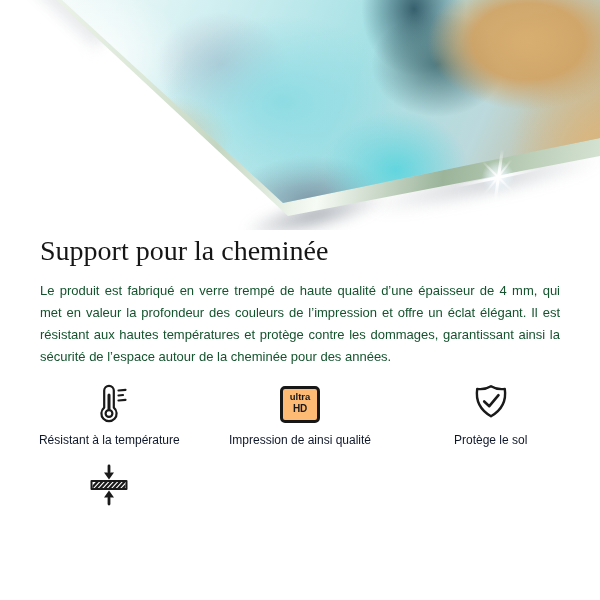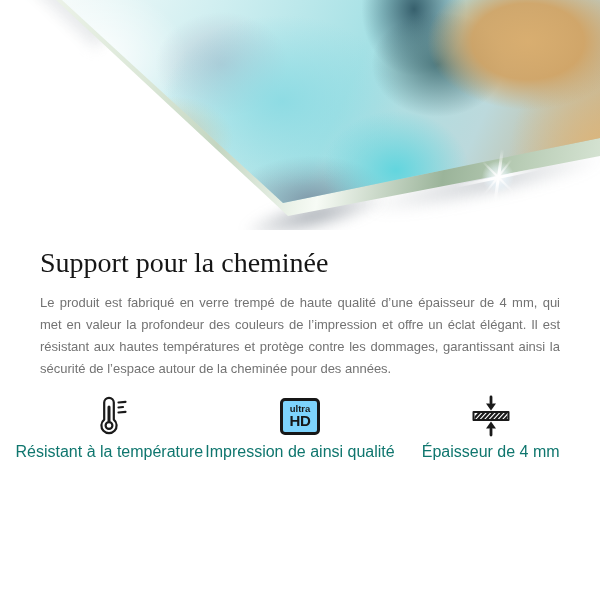--- a/index.html
+++ b/index.html
@@ -39,39 +39,39 @@
   .ray-h{left:-44px;top:-1.5px;width:88px;height:3px;transform:rotate(-12deg);
     background:linear-gradient(90deg,transparent,rgba(255,255,255,.98) 42% 58%,transparent);}
   .ray-v{left:-1.5px;top:-28px;width:3px;height:56px;transform:rotate(8deg);
     background:linear-gradient(180deg,transparent,rgba(255,255,255,.98) 42% 58%,transparent);}
   .ray-d1{left:-22px;top:-1px;width:44px;height:2px;transform:rotate(45deg);
     background:linear-gradient(90deg,transparent,rgba(255,255,255,.85) 45% 55%,transparent);}
   .ray-d2{left:-22px;top:-1px;width:44px;height:2px;transform:rotate(-52deg);
     background:linear-gradient(90deg,transparent,rgba(255,255,255,.85) 45% 55%,transparent);}
   
   h1{font-family:"Liberation Serif", serif;font-weight:400;color:#161616;
-     font-size:28px;line-height:34px;margin:16px 40px 0;}
+     font-size:28px;line-height:34px;margin:4px 40px 0;}
   h1 span{display:block;}
   .desc{margin:12px 40px 0;width:520px;font-size:13px;line-height:22px;
-        color:#737373;text-align:justify;}
+        color:#14532d;text-align:justify;}
   
   .features{margin:14px 14px 0;display:grid;grid-template-columns:repeat(3,1fr);
             row-gap:16px;}
   .feature{display:flex;flex-direction:column;align-items:center;}
   .icon-box{height:44px;display:flex;align-items:center;justify-content:center;}
-  .feature .label{margin-top:7px;font-size:16px;color:#0f766e;line-height:14px;text-align:left;}
+  .feature .label{margin-top:7px;font-size:12px;color:#0f172a;line-height:14px;text-align:left;}
   svg.ic{display:block;}
   svg.ic path, svg.ic line, svg.ic circle, svg.ic rect, svg.ic polyline{
     fill:none;stroke:#1a1a1a;stroke-width:2.2;stroke-linecap:round;stroke-linejoin:round;}
   svg.ic .fill{fill:#1a1a1a;stroke:none;}
   .uhd-box{width:34px;height:31px;border:3px solid #171717;border-radius:5px;
     display:flex;flex-direction:column;align-items:center;justify-content:center;
-    color:#171717;background:#7dd3fc;}
+    color:#171717;background:#fdba74;}
   .uhd-top{font-size:9.5px;font-weight:700;line-height:10px;}
-  .uhd-bottom{font-size:15px;font-weight:800;line-height:14px;letter-spacing:-0.3px;}
+  .uhd-bottom{font-size:10px;font-weight:800;line-height:14px;letter-spacing:-0.3px;}
 </style>
 </head>
 <body>
 
 <div>
 
   <div class="hero">
     <span class="soft wedge-shadow"></span>
     <span class="soft corner-shadow"></span>
     <span class="soft edge-shadow"></span>
@@ -111,20 +111,29 @@
     <div class="feature">
       <div class="icon-box">
         <div class="uhd-box">
           <span class="uhd-top">ultra</span>
           <span class="uhd-bottom">HD</span>
         </div>
       </div>
       <div class="label">Impression de ainsi qualité</div>
     </div>
 
+    <div class="feature">
+      <div class="icon-box">
+        <svg class="ic" width="44" height="44" viewBox="0 0 44 44">
+          <path d="M22,4.2 C26,6.6 31.2,7.6 35.8,6.9 C37,15.3 35.2,26.6 22,34.3 C8.8,26.6 7,15.3 8.2,6.9 C12.8,7.6 18,6.6 22,4.2 Z" style="stroke-width:2.4"></path>
+          <path d="M15.2,19.5 L20.3,24.2 L29.5,13.2" style="stroke-width:2.6"></path>
+        </svg>
+      </div>
+      <div class="label">Protège le sol</div>
+    </div>
 
 
 
     <div class="feature">
       <div class="icon-box">
         <svg class="ic" width="44" height="44" viewBox="0 0 44 44">
           <defs>
               <clipPath id="barClip">
                 <rect x="5.5" y="18" width="33" height="8"></rect>
               </clipPath>
@@ -139,17 +148,16 @@
             <line x1="28" y1="29" x2="41" y2="15"></line>
               <line x1="32.5" y1="29" x2="45.5" y2="15"></line>
           </g>
           <rect x="4.5" y="18" width="35" height="8" style="stroke-width:2"></rect>
           <line x1="22" y1="3" x2="22" y2="9" style="stroke-width:2.8"></line>
           <polygon class="fill" points="22,16.5 17,9.5 27,9.5"></polygon>
           <line x1="22" y1="41" x2="22" y2="35" style="stroke-width:2.8"></line>
           <polygon class="fill" points="22,27.5 17,34.5 27,34.5"></polygon>
         </svg>
       </div>
-      <div class="label">Épaisseur de 4 mm</div>
     </div>
 
   </div>
 </div>
 
 </body></html>

